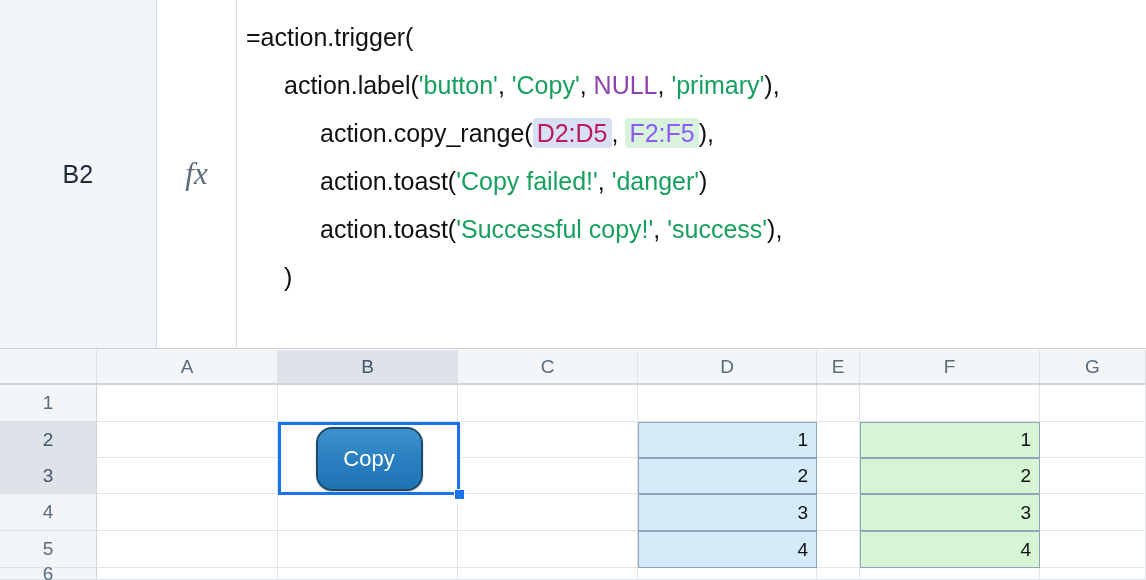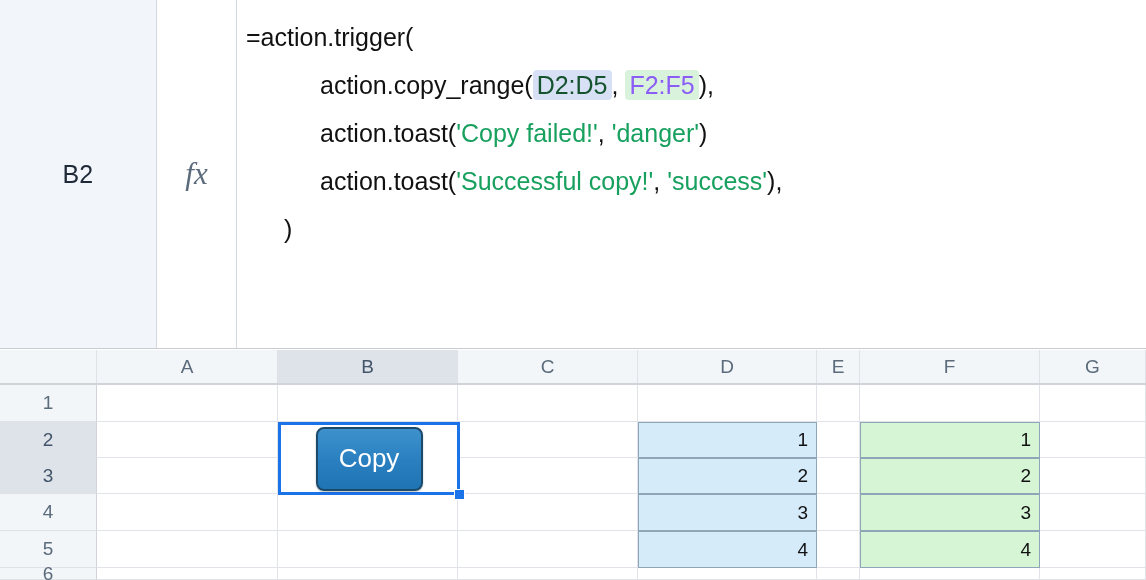--- a/index.html
+++ b/index.html
@@ -76,21 +76,21 @@
     white-space: pre;
   }
   .ind1 { padding-left: 38px; }
   .ind2 { padding-left: 74px; }
   .str  { color: #17a05e; }
   .nul  { color: #8e44ad; }
   .rng-blue {
     background: #d8e0f5;
     border-radius: 4px;
     padding: 1px 4px;
-    color: #14532d;
+    color: #be185d;
   }
   .rng-green {
     background: #d9f2dc;
     border-radius: 4px;
     padding: 1px 4px;
     color: #8b5cf6;
   }
 
   
   .grid-wrap {
@@ -202,45 +202,46 @@
     position: absolute;
     width: 11px; height: 11px;
     background: #1a73e8;
     border: 1px solid #ffffff;
     box-sizing: border-box;
     z-index: 6;
   }
   .action-button {
     width: 103px;
     height: 60px;
-    border-radius: 8px;
+    border-radius: 16px;
     border: 2px solid #1b4a6b;
     background: linear-gradient(180deg, #3d92cd 0%, #2a7fc0 52%, #1f74b4 100%);
     color: #ffffff;
-    font-size: 26px;
+    font-size: 22px;
     font-family: "Liberation Sans", sans-serif;
     display: flex;
     align-items: center;
     justify-content: center;
     box-shadow: 0 1px 2px rgba(0,0,0,0.25);
     cursor: pointer;
   }
 </style>
 </head>
 <body>
 
 <div class="formula-bar">
   <div class="cell-ref-box">
     <span class="cell-ref-text">B2</span>
   </div>
   <div class="fx-box">
     <span class="fx-text">fx</span>
   </div>
   <div class="formula-content" id="formula-content">
       <div class="f-line"><span>=action.trigger(</span></div>
+      <div class="f-line ind1"><span>action.label(</span><span class="str">'button'</span><span>, </span><span class="str">'Copy'</span><span>, </span><span class="nul">NULL</span><span>, </span><span class="str">'primary'</span><span>),</span></div>
       <div class="f-line ind2"><span>action.copy_range(</span><span class="rng-blue">D2:D5</span><span>, </span><span class="rng-green">F2:F5</span><span>),</span></div>
       <div class="f-line ind2"><span>action.toast(</span><span class="str">'Copy failed!'</span><span>, </span><span class="str">'danger'</span><span>)</span></div>
       <div class="f-line ind2"><span>action.toast(</span><span class="str">'Successful copy!'</span><span>, </span><span class="str">'success'</span><span>),</span></div>
       <div class="f-line ind1"><span>)</span></div>
     </div>
 </div>
 
 <div class="grid-wrap">
   <div class="grid" id="grid-root">
     <div class="col-header-band"></div>

